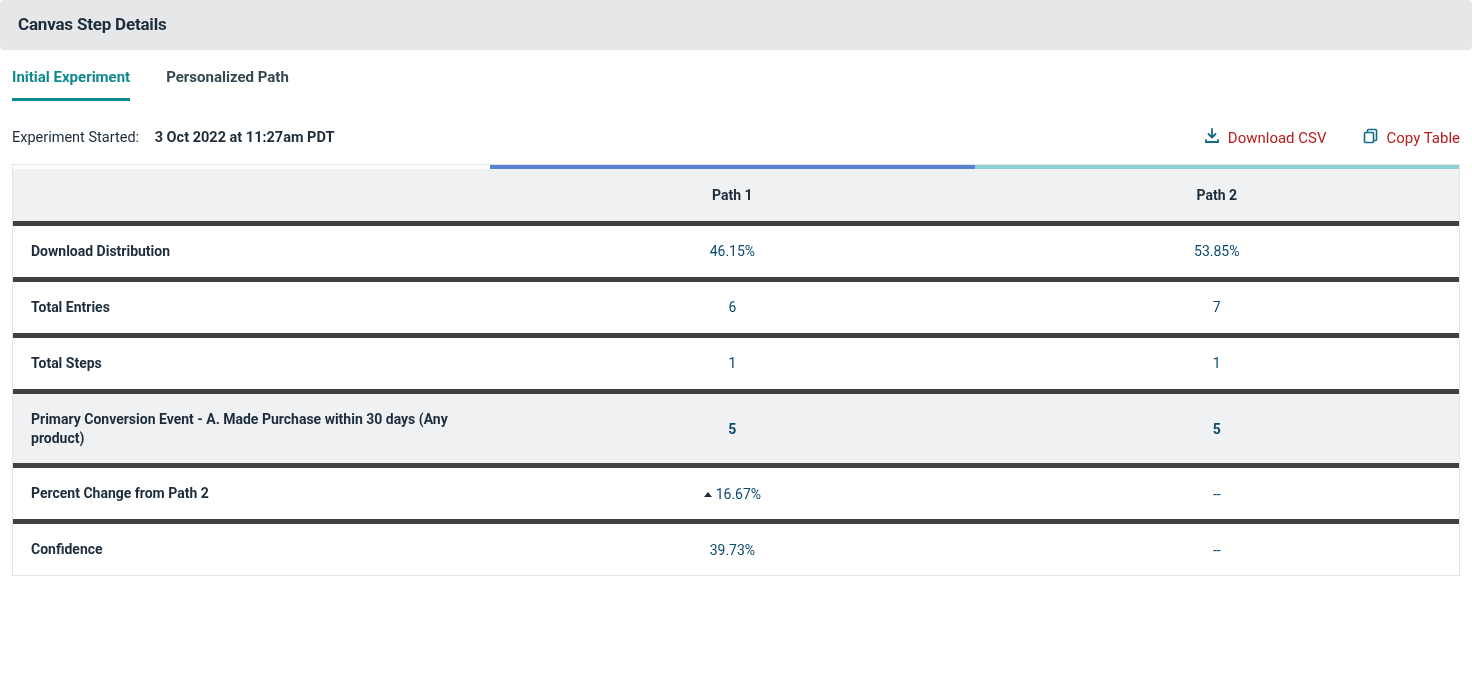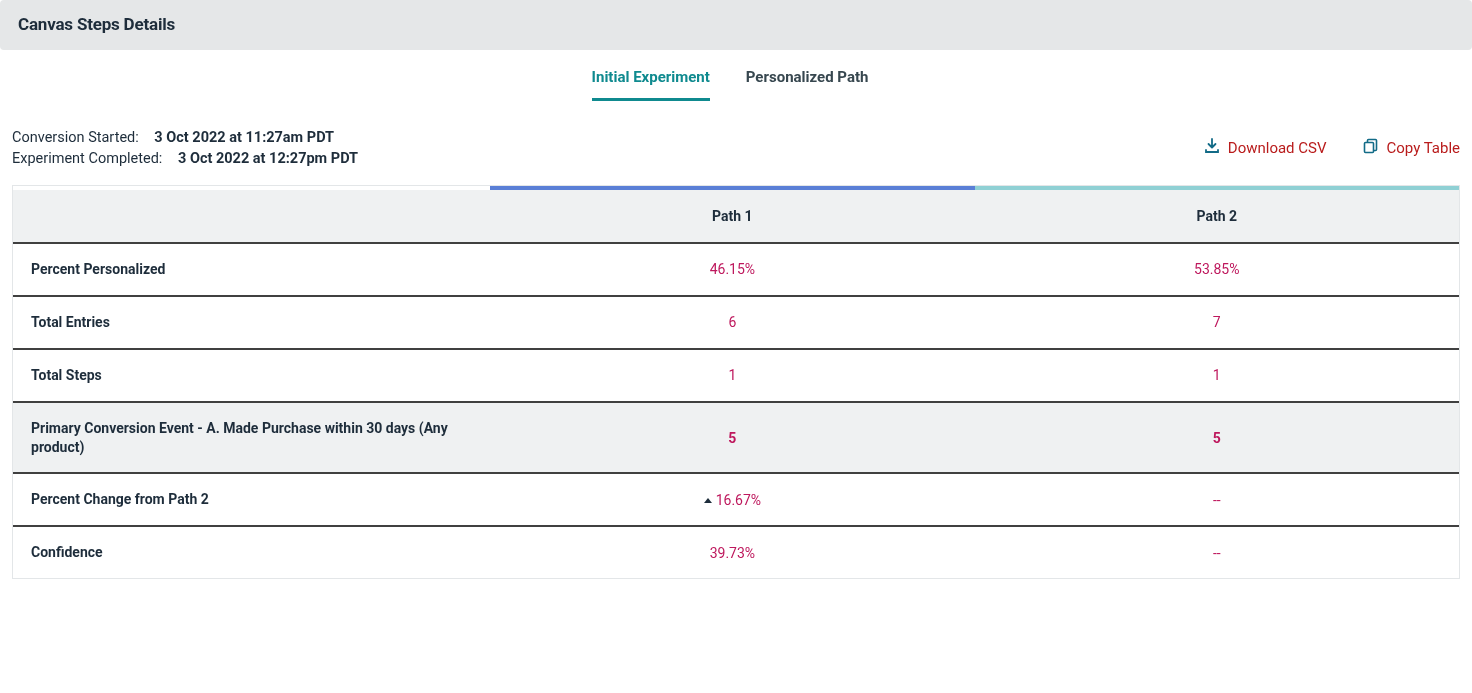--- a/index.html
+++ b/index.html
@@ -18,21 +18,20 @@
     font-weight: 700;
     font-size: 17px;
     color: #1e2d3b;
     letter-spacing: -0.2px;
   }
   .tabs {
     display: flex;
     gap: 36px;
     padding: 18px 24px 0 12px;
     border-bottom: 0;
-    justify-content: center;
   }
   .tab {
     padding: 0 0 12px 0;
     font-weight: 700;
     font-size: 15px;
     color: #37474f;
     cursor: pointer;
     border-bottom: 3px solid transparent;
   }
   .tab.active {
@@ -117,21 +116,21 @@
   }
   .stripe-row { display: flex; height: 4px; }
   .stripe-spacer { width: 33%; }
   .stripe1 { flex: 1; background: #5a7fd6; }
   .stripe2 { flex: 1; background: #8fd0d4; }
   table {
     width: 100%;
     border-collapse: collapse;
     table-layout: fixed;
   }
-  th, td { border-bottom: 2px solid #404040; }
+  th, td { border-bottom: 5px solid #404040; }
   thead th {
     background: #eff1f2;
     font-weight: 700;
     font-size: 14px;
     color: #1e2d3b;
     padding: 18px 16px;
     text-align: center;
   }
   thead th:first-child {
     width: 33%;
@@ -143,21 +142,21 @@
     font-size: 14px;
     padding: 16px 18px;
     color: #1e2d3b;
     background: #fff;
     line-height: 1.35;
   }
   tbody td {
     text-align: center;
     font-size: 14px;
     padding: 16px 18px;
-    color: #be185d;
+    color: #0c4a6e;
     background: #fff;
   }
   tbody tr.hl th, tbody tr.hl td {
     background: #eff1f2;
     font-weight: 700;
   }
   tbody tr:last-child th, tbody tr:last-child td { border-bottom: none; }
   .arrow-up {
     display: inline-block;
     width: 0; height: 0;
@@ -167,36 +166,33 @@
     vertical-align: middle;
     margin-right: 4px;
     position: relative;
     top: -1px;
   }
 </style>
 </head>
 <body>
 
 <div class="header-bar">
-  <div class="header-title">Canvas Steps Details</div>
+  <div class="header-title">Canvas Step Details</div>
 </div>
 
 <div class="tabs">
   <div class="tab active">Initial Experiment</div>
   <div class="tab">Personalized Path</div>
 </div>
 
 <div class="controls-row">
 
   <div class="mid-meta">
     <div class="meta-line">
-      <span>Conversion Started: </span><b>3 Oct 2022 at 11:27am PDT</b>
-    </div>
-    <div class="meta-line">
-      <span>Experiment Completed: </span><b>3 Oct 2022 at 12:27pm PDT</b>
+      <span>Experiment Started: </span><b>3 Oct 2022 at 11:27am PDT</b>
     </div>
   </div>
 
   <div class="right-actions">
     <div class="action-link">
       <span>
         <svg viewBox="0 0 16 16">
             <path d="M8 1v8M4.5 6 8 9.5 11.5 6" fill="none" stroke="#126b87" stroke-width="1.8" stroke-linecap="round" stroke-linejoin="round"></path>
             <path d="M2 12v2h12v-2" fill="none" stroke="#126b87" stroke-width="1.8" stroke-linecap="round"></path>
           </svg>
@@ -224,21 +220,21 @@
   <table>
     <thead>
       <tr>
         <th></th>
         <th>Path 1</th>
         <th>Path 2</th>
       </tr>
     </thead>
     <tbody>
       <tr>
-        <th>Percent Personalized</th>
+        <th>Download Distribution</th>
         <td>46.15%</td>
         <td>53.85%</td>
       </tr>
       <tr>
         <th>Total Entries</th>
         <td>6</td>
         <td>7</td>
       </tr>
       <tr>
         <th>Total Steps</th>

